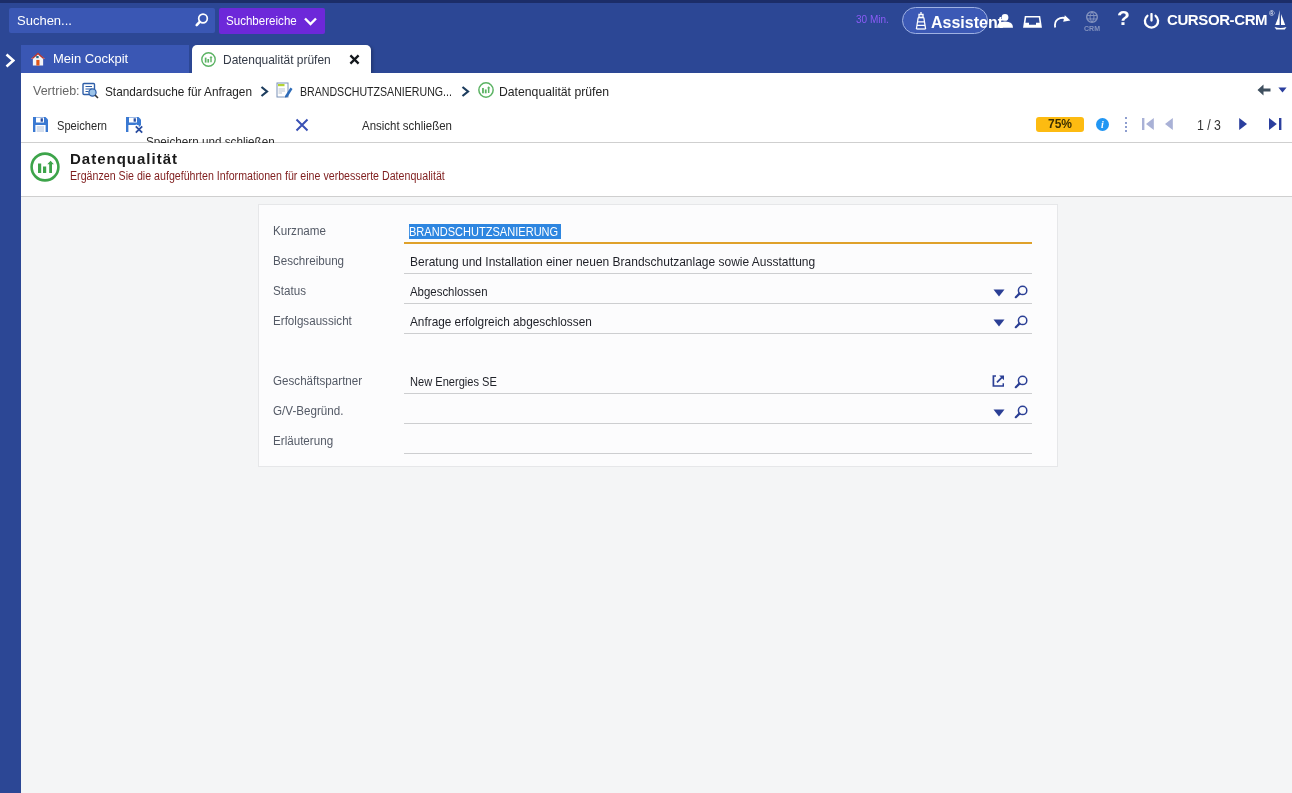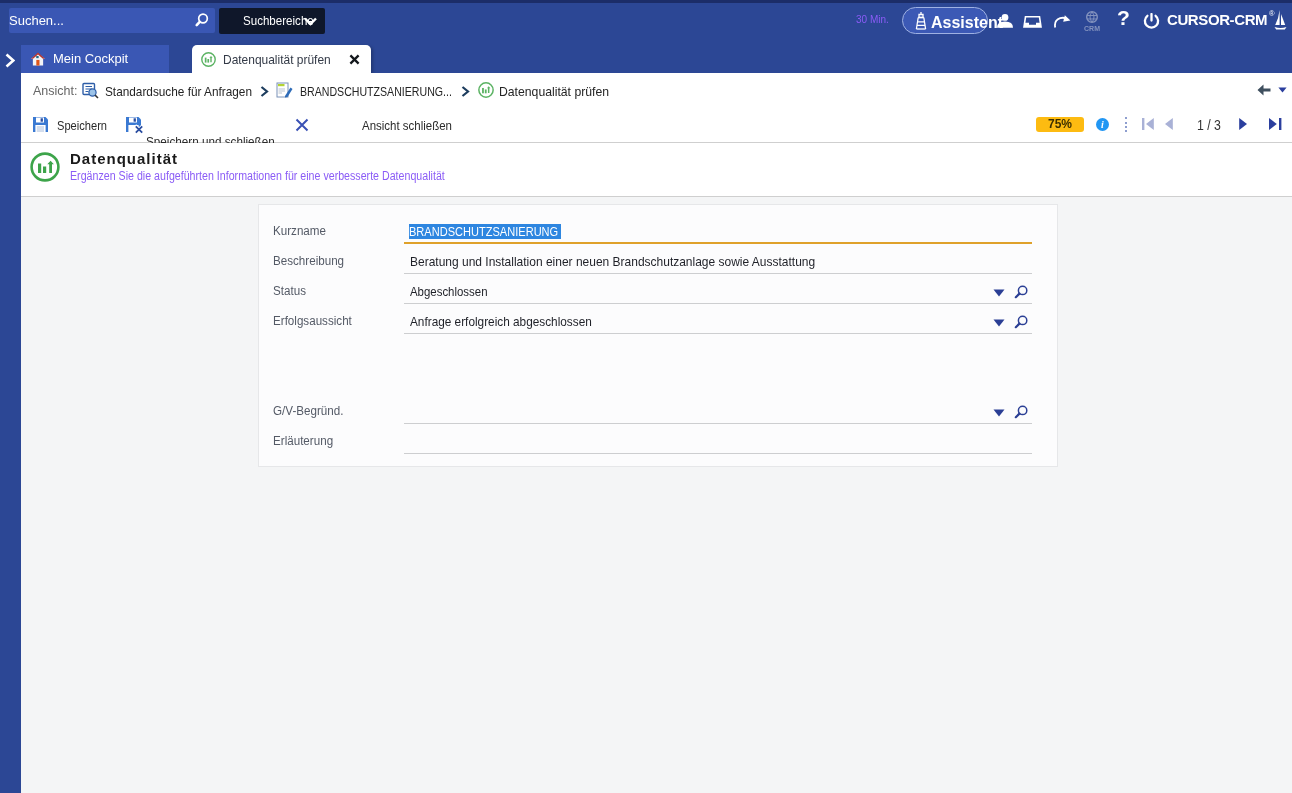--- a/index.html
+++ b/index.html
@@ -7,35 +7,35 @@
 body { position:relative; }
 .abs { position:absolute; }
 .sx { display:inline-block; transform-origin:0 50%; white-space:pre; }
 
 
 .topline { left:0; top:0; width:1292px; height:3px; background:#1c2d68; }
 .topbar { left:0; top:3px; width:1292px; height:42px; background:#2c4795; }
 .tabrow { left:0; top:45px; width:1292px; height:28px; background:#2c4795; }
 .sidebar { left:0; top:73px; width:21px; height:720px; background:#2c4795; }
 
-.search { left:9px; top:8px; width:206px; height:25px; background:#3a57b4; border-radius:2px; color:#fff; font-size:13px; line-height:25px; }
+.search { left:9px; top:8px; width:206px; height:25px; background:#3a57b4; border-radius:2px; color:#fff; font-size:13px; line-height:25px; padding-left:8px; }
 .search svg { position:absolute; right:6px; top:4px; }
-.sbtn { left:219px; top:8px; width:106px; height:26px; background:#0f172a; border-radius:2px; color:#fff; font-size:13px; line-height:26px; padding-left:24px; }
+.sbtn { left:219px; top:8px; width:106px; height:26px; background:#6d28d9; border-radius:2px; color:#fff; font-size:13px; line-height:26px; padding-left:7px; }
 .sbtn svg { position:absolute; right:8px; top:9px; }
 
 .mins { left:856px; top:14px; color:#8b5cf6; font-size:10px; }
 .pill { left:902px; top:7px; width:86px; height:27px; border:1.5px solid #9fb1e2; border-radius:14px; background:#3c59b5; color:#fff; }
 .pill .ptxt { position:absolute; left:28px; top:6px; font-size:16px; font-weight:bold; }
 .pill svg { position:absolute; left:8px; top:2px; }
 .qmark { left:1117px; top:6px; color:#fff; font-size:21px; font-weight:bold; }
 .logo { left:1167px; top:11px; color:#fff; font-size:15px; font-weight:bold; letter-spacing:-0.4px; }
 .reg { left:1269px; top:9px; color:#fff; font-size:7.5px; }
 
 
-.tab1 { left:21px; top:45px; width:148px; height:28px; background:#3a57b4; color:#fff; font-size:13px; }
+.tab1 { left:21px; top:45px; width:168px; height:28px; background:#3a57b4; color:#fff; font-size:13px; }
 .tab1 span { position:absolute; left:32px; top:6px; }
 .tab1 svg { position:absolute; left:10px; top:7px; }
 .tab2 { left:192px; top:45px; width:179px; height:28px; background:#fff; border-radius:5px 5px 0 0; color:#333a47; font-size:13px; box-shadow:2px 1px 3px rgba(0,0,0,0.22); }
 .tab2 .t2t { position:absolute; left:31px; top:7px; }
 .tab2 svg.gi { position:absolute; left:9px; top:7px; }
 .chev { left:5px; top:53px; }
 
 
 .whiteband { left:21px; top:73px; width:1271px; height:70px; background:#fff; border-bottom:1px solid #cfcfcf; }
 .crumbs { left:21px; top:73px; width:1271px; height:35px; font-size:13px; color:#222; }
@@ -55,21 +55,21 @@
 .nav1 { position:absolute; left:1120px; top:9px; }
 .nav2 { position:absolute; left:1140px; top:9px; }
 .navt { position:absolute; left:1176px; top:9px; color:#333; font-size:14px; }
 .nav3 { position:absolute; left:1216px; top:9px; }
 .nav4 { position:absolute; left:1246px; top:9px; }
 
 
 .header { left:21px; top:143px; width:1271px; height:54px; background:#fff; border-bottom:1px solid #cfcfcf; }
 .header .hic { position:absolute; left:9px; top:9px; }
 .header .htitle { position:absolute; left:49px; top:7px; font-size:15px; font-weight:bold; color:#1a1a1a; letter-spacing:1px; }
-.header .hsub { position:absolute; left:49px; top:26px; font-size:12.5px; color:#8b5cf6; }
+.header .hsub { position:absolute; left:49px; top:26px; font-size:12.5px; color:#7f1d1d; }
 
 
 .content { left:21px; top:197px; width:1271px; height:596px; background:#f4f5f6; }
 .panel { position:absolute; left:237px; top:7px; width:800px; height:263px; background:#fcfcfd; border:1px solid #e6e7e9; }
 .row { position:absolute; left:16px; width:768px; height:30px; }
 .rlab { position:absolute; left:-2px; top:10px; font-size:12.5px; color:#545a66; line-height:14px; transform:scaleX(0.93); transform-origin:0 50%; }
 .rline { position:absolute; left:129px; width:628px; bottom:0; border-bottom:1px solid #cdced0; }
 .rline.focus { border-bottom:2px solid #dfa12a; }
 .rval { position:absolute; left:135px; top:10px; font-size:13px; color:#1f2128; line-height:15px; }
 .rsel { position:absolute; left:134px; top:10px; width:152px; font-size:13px; color:#fff; background:#2e86e0; height:15px; line-height:15px; overflow:hidden; }
@@ -160,21 +160,21 @@
     <path d="M8.4 5.8 L10 4 L11.6 5.8 L10.7 5.8 L10.7 10.2 L9.3 10.2 L9.3 5.8 Z" fill="#5cb364"></path>
   </svg>
   <span class="t2t"><span class="sx" style="transform:scaleX(0.92);">Datenqualität prüfen</span></span>
   <svg style="position:absolute; left:157px; top:9px;" width="11" height="11" viewBox="0 0 11 11">
       <path d="M1.4 1.4 L9.6 9.6 M9.6 1.4 L1.4 9.6" stroke="#14181d" stroke-width="2.3"></path>
     </svg>
 </div>
 
 <div class="abs whiteband"></div>
 <div class="abs crumbs">
-  <span class="lab">Ansicht:</span>
+  <span class="lab">Vertrieb:</span>
   <svg class="ci" style="left:61px;" width="17" height="17" viewBox="0 0 17 17">
     <rect x="1" y="1.5" width="11.5" height="11" rx="1" fill="#fff" stroke="#2e5ea8" stroke-width="1.4"></rect>
     <path d="M3.5 4.5 L10 4.5 M3.5 7 L10 7 M3.5 9.5 L6.5 9.5" stroke="#2e5ea8" stroke-width="1.2"></path>
     <circle cx="10.5" cy="10.5" r="3.6" fill="#9cc3e8" stroke="#2e5ea8" stroke-width="1.2"></circle>
     <line x1="13.1" y1="13.1" x2="16" y2="16" stroke="#333" stroke-width="1.5"></line>
   </svg>
   <span class="ct" style="left:84px;"><span class="sx" style="transform:scaleX(0.908);">Standardsuche für Anfragen</span></span>
   <svg class="csep2" style="position:absolute; left:239px; top:13px;" width="9" height="11" viewBox="0 0 9 11">
       <path d="M1.5 1 L7 5.5 L1.5 10" fill="none" stroke="#1d3d5e" stroke-width="2.2"></path>
     </svg>
@@ -286,20 +286,34 @@
       <span class="rval"><span class="sx" style="transform:scaleX(0.908);">Anfrage erfolgreich abgeschlossen</span></span>
       <svg class="ric1" width="12" height="8" viewBox="0 0 12 8">
           <path d="M0.5 0.5 L11.5 0.5 L6 7.5 Z" fill="#2b3f95"></path>
         </svg>
       <svg class="ric2" width="15" height="15" viewBox="0 0 15 15">
           <circle cx="8.6" cy="6.4" r="4.2" fill="none" stroke="#2b3f95" stroke-width="1.5"></circle>
           <line x1="5.4" y1="9.6" x2="1.8" y2="13.2" stroke="#2b3f95" stroke-width="2.2" stroke-linecap="round"></line>
         </svg>
       <span class="rline"></span>
     </div>
+    <div class="row" style="top:159px;">
+      <span class="rlab">Geschäftspartner</span>
+      <span class="rval"><span class="sx" style="transform:scaleX(0.853);">New Energies SE</span></span>
+      <svg class="ricl" width="13" height="14" viewBox="0 0 13 14">
+          <path d="M5 3 L2.4 3 L2.4 13 L12.4 13 L12.4 10.2" fill="none" stroke="#2b3f95" stroke-width="1.7"></path>
+          <path d="M6 9.4 L11.2 4.2" fill="none" stroke="#2b3f95" stroke-width="1.7"></path>
+          <path d="M8.2 2.4 L13 2.4 L13 7.2 Z" fill="#2b3f95"></path>
+        </svg>
+      <svg class="ric2" width="15" height="15" viewBox="0 0 15 15">
+          <circle cx="8.6" cy="6.4" r="4.2" fill="none" stroke="#2b3f95" stroke-width="1.5"></circle>
+          <line x1="5.4" y1="9.6" x2="1.8" y2="13.2" stroke="#2b3f95" stroke-width="2.2" stroke-linecap="round"></line>
+        </svg>
+      <span class="rline"></span>
+    </div>
     <div class="row" style="top:189px;">
       <span class="rlab">G/V-Begründ.</span>
       <svg class="ric1" width="12" height="8" viewBox="0 0 12 8">
           <path d="M0.5 0.5 L11.5 0.5 L6 7.5 Z" fill="#2b3f95"></path>
         </svg>
       <svg class="ric2" width="15" height="15" viewBox="0 0 15 15">
           <circle cx="8.6" cy="6.4" r="4.2" fill="none" stroke="#2b3f95" stroke-width="1.5"></circle>
           <line x1="5.4" y1="9.6" x2="1.8" y2="13.2" stroke="#2b3f95" stroke-width="2.2" stroke-linecap="round"></line>
         </svg>
       <span class="rline"></span>

